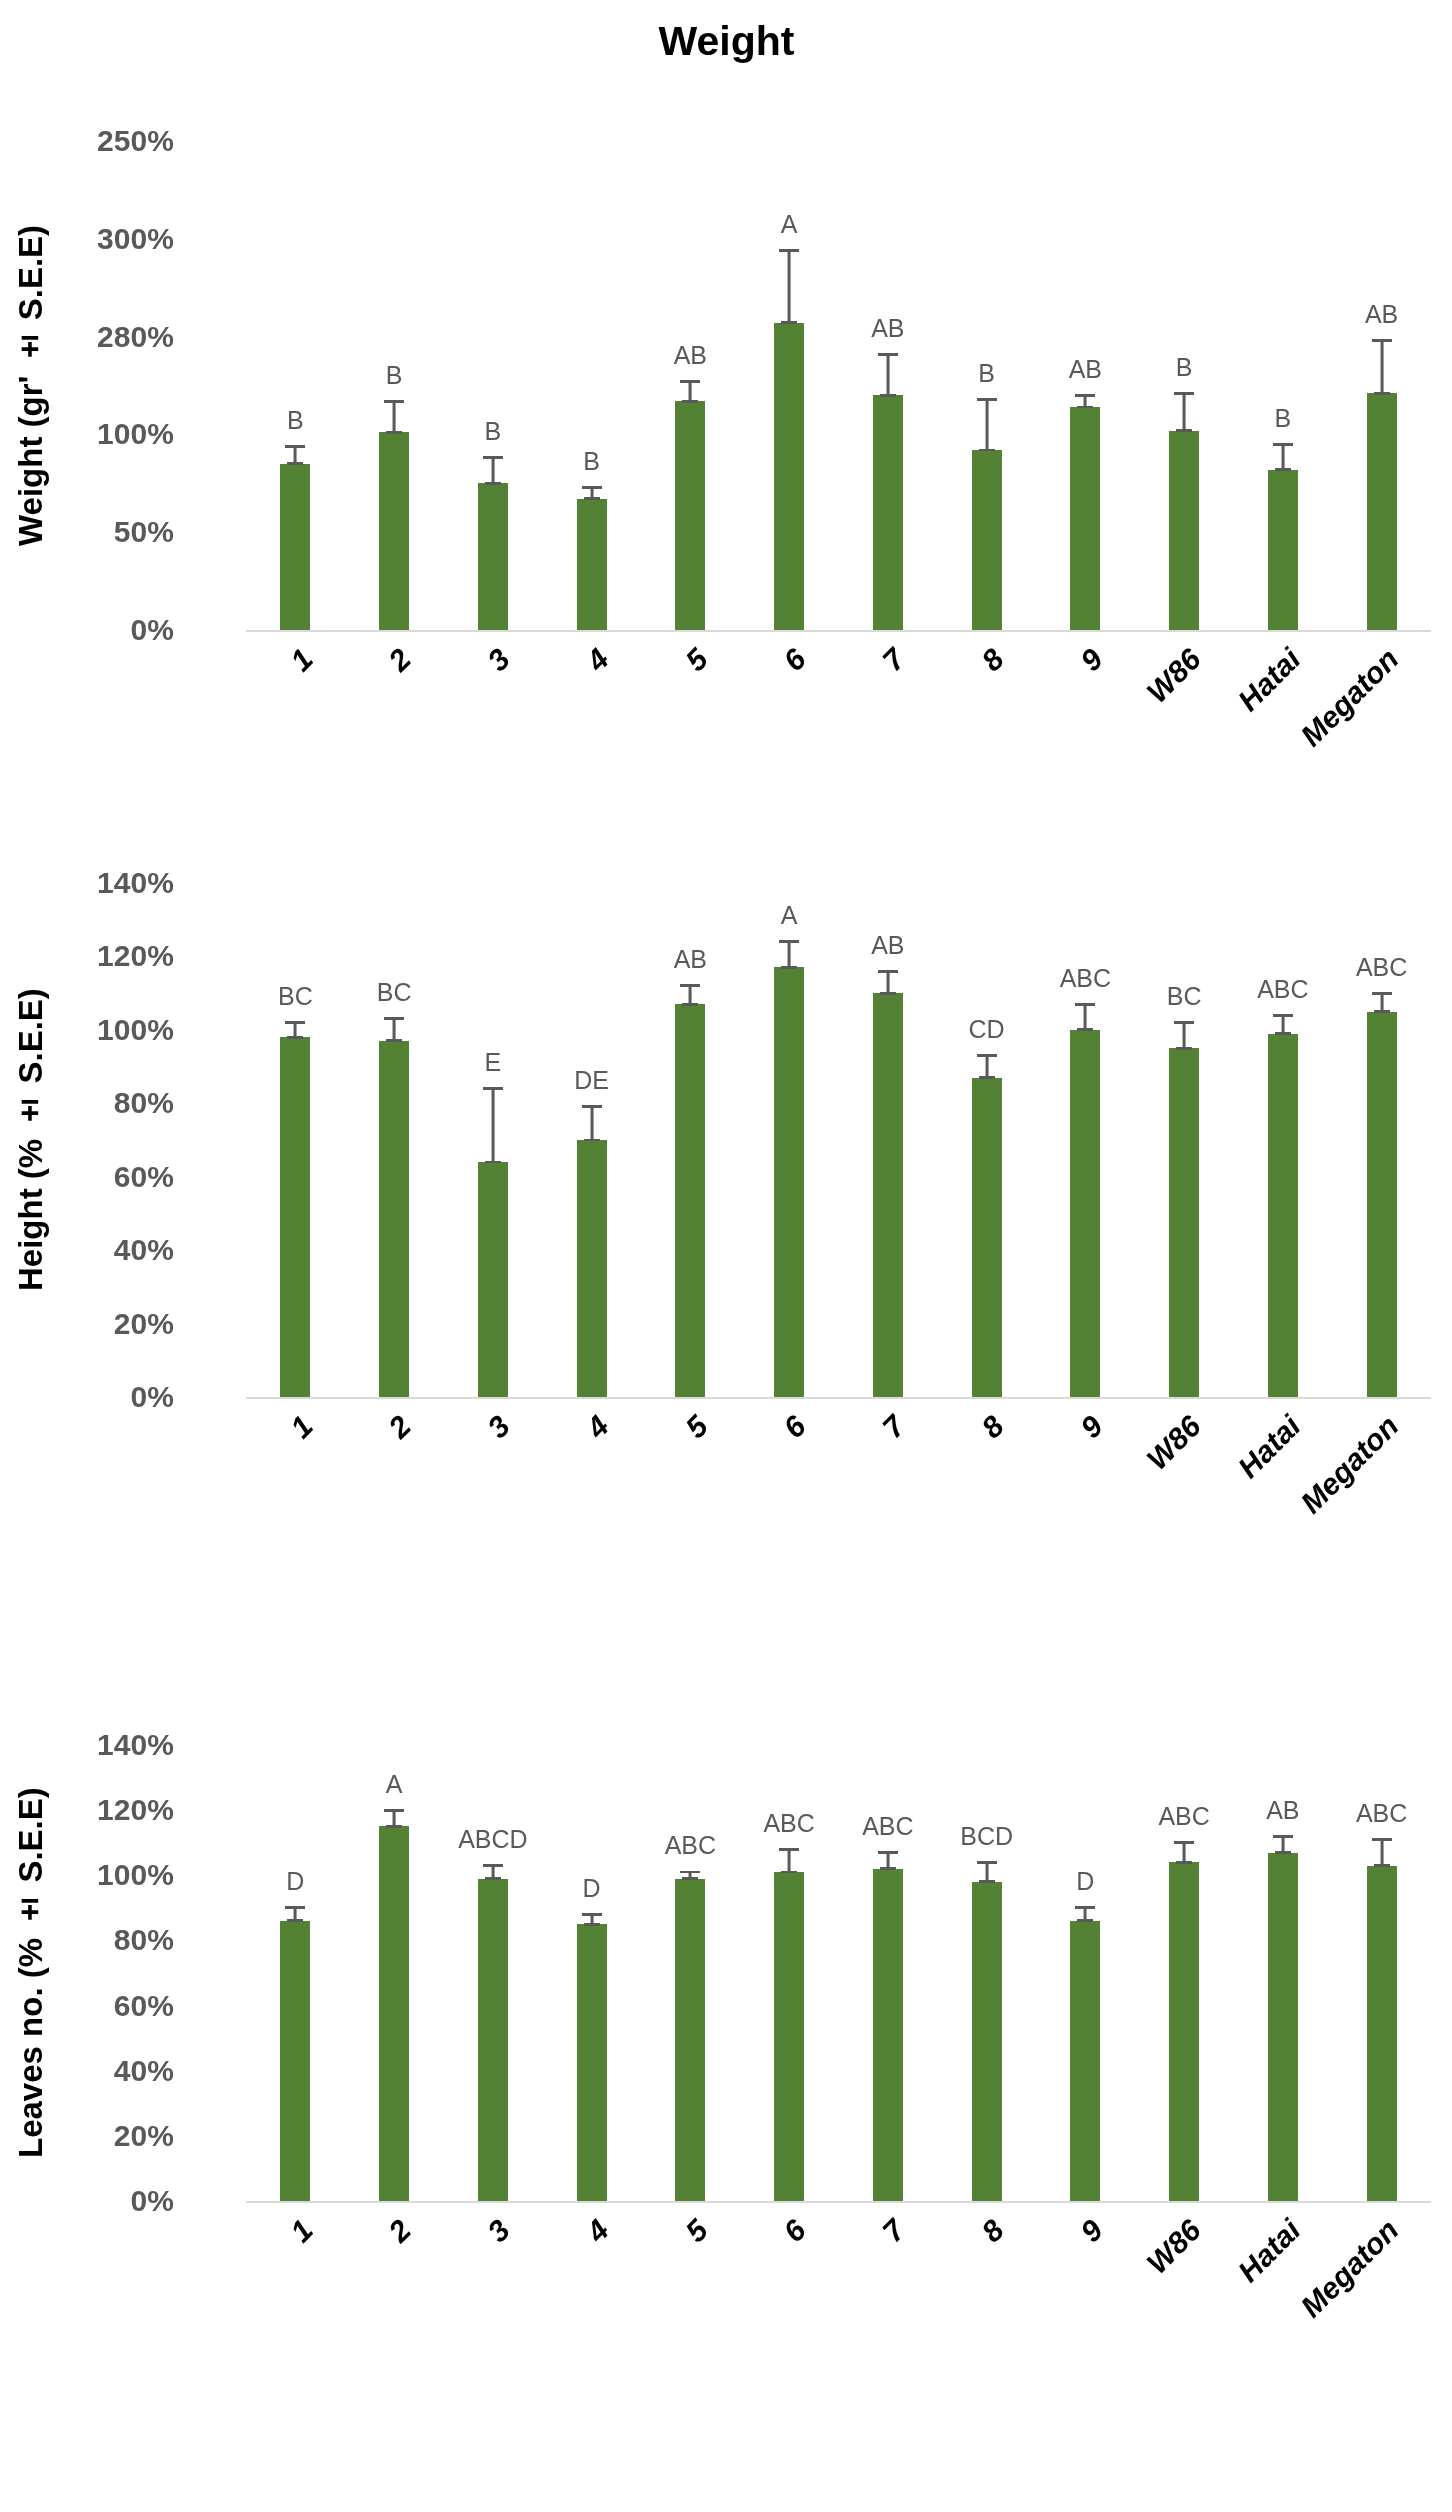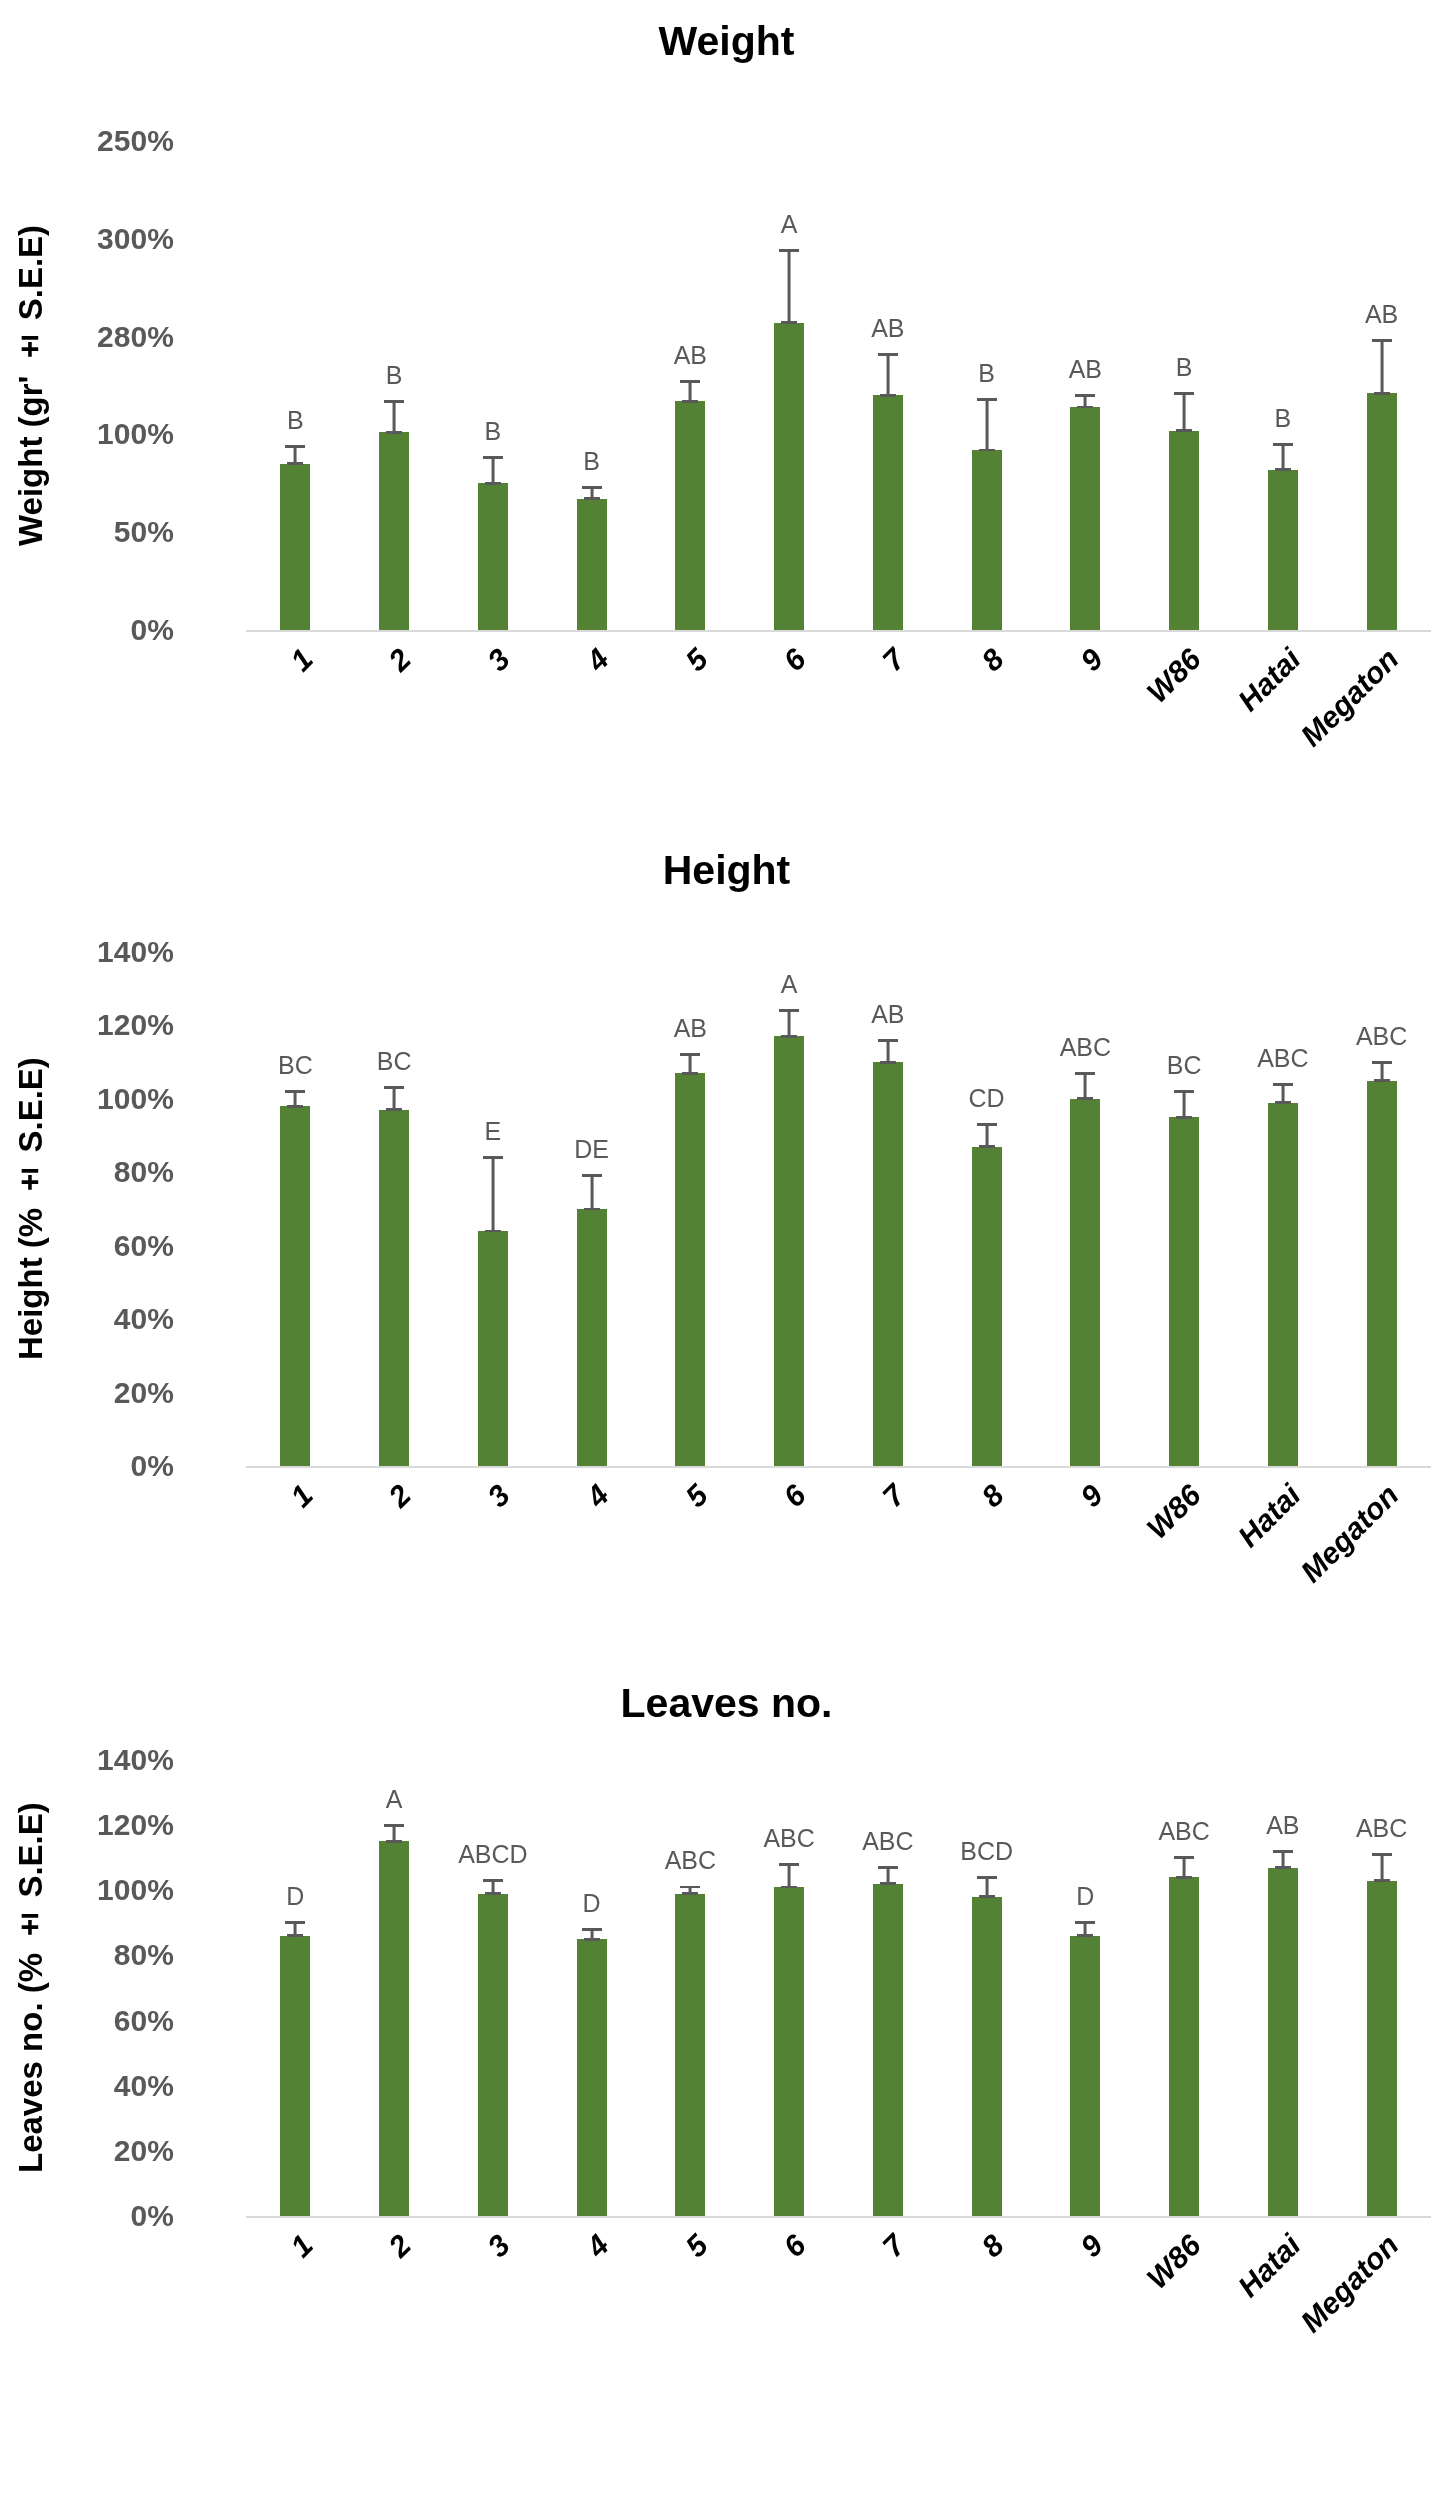--- a/index.html
+++ b/index.html
@@ -162,21 +162,20 @@
         <div class="xanchor" style="left: 87.5%;">
           <span>Hatai</span>
         </div>
         <div class="xanchor" style="left: 95.8333%;">
           <span>Megaton</span>
         </div>
       </div>
   </section>
 
   <section class="chart" style="height:833px;">
-    <h2 class="chart-title">Height</h2>
     <div class="chart-body" style="margin-top:54px;">
       <div class="y-axis-title" style="height:514px;">Height (% ± S.E.E)</div>
       <div class="y-ticks" style="height:514px;">
           <div class="ytick" style="bottom: 0%;">0%</div>
           <div class="ytick" style="bottom: 14.2857%;">20%</div>
           <div class="ytick" style="bottom: 28.5714%;">40%</div>
           <div class="ytick" style="bottom: 42.8571%;">60%</div>
           <div class="ytick" style="bottom: 57.1429%;">80%</div>
           <div class="ytick" style="bottom: 71.4286%;">100%</div>
           <div class="ytick" style="bottom: 85.7143%;">120%</div>
@@ -279,21 +278,20 @@
         <div class="xanchor" style="left: 87.5%;">
           <span>Hatai</span>
         </div>
         <div class="xanchor" style="left: 95.8333%;">
           <span>Megaton</span>
         </div>
       </div>
   </section>
 
   <section class="chart" style="height:850px;">
-    <h2 class="chart-title">Leaves no.</h2>
     <div class="chart-body" style="margin-top:29px;">
       <div class="y-axis-title" style="height:456px;">Leaves no. (% ± S.E.E)</div>
       <div class="y-ticks" style="height:456px;">
           <div class="ytick" style="bottom: 0%;">0%</div>
           <div class="ytick" style="bottom: 14.2857%;">20%</div>
           <div class="ytick" style="bottom: 28.5714%;">40%</div>
           <div class="ytick" style="bottom: 42.8571%;">60%</div>
           <div class="ytick" style="bottom: 57.1429%;">80%</div>
           <div class="ytick" style="bottom: 71.4286%;">100%</div>
           <div class="ytick" style="bottom: 85.7143%;">120%</div>

